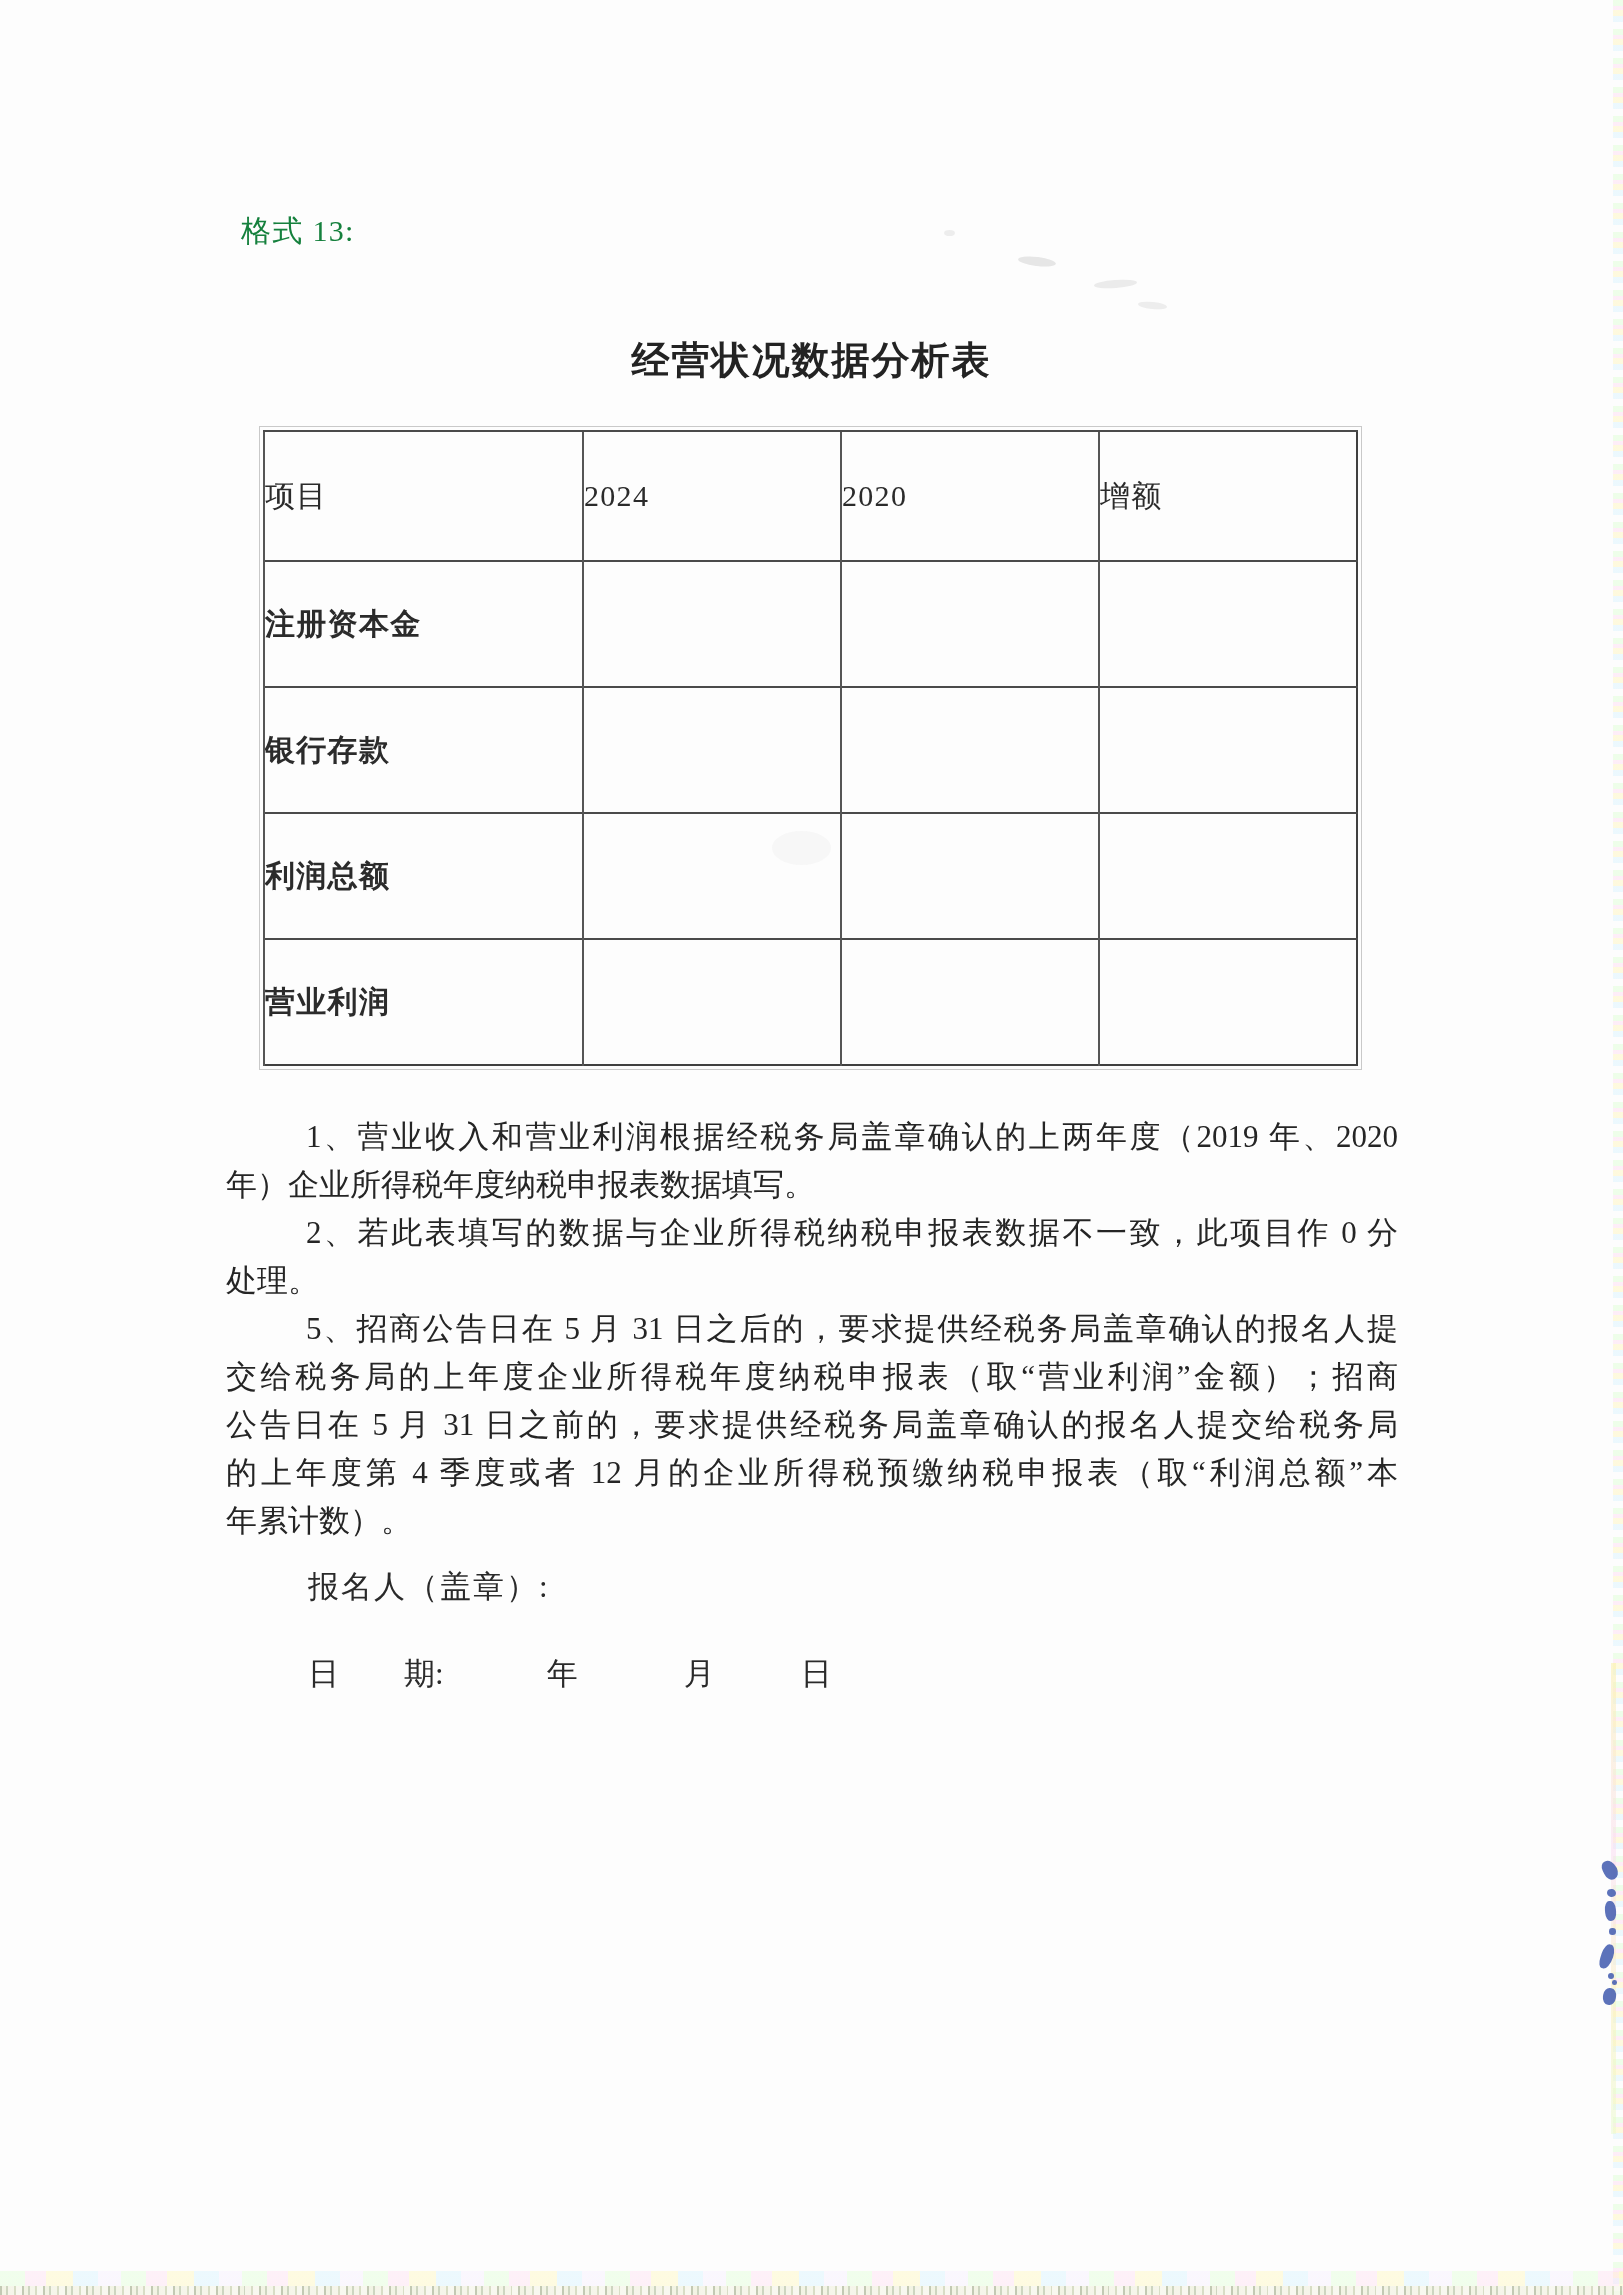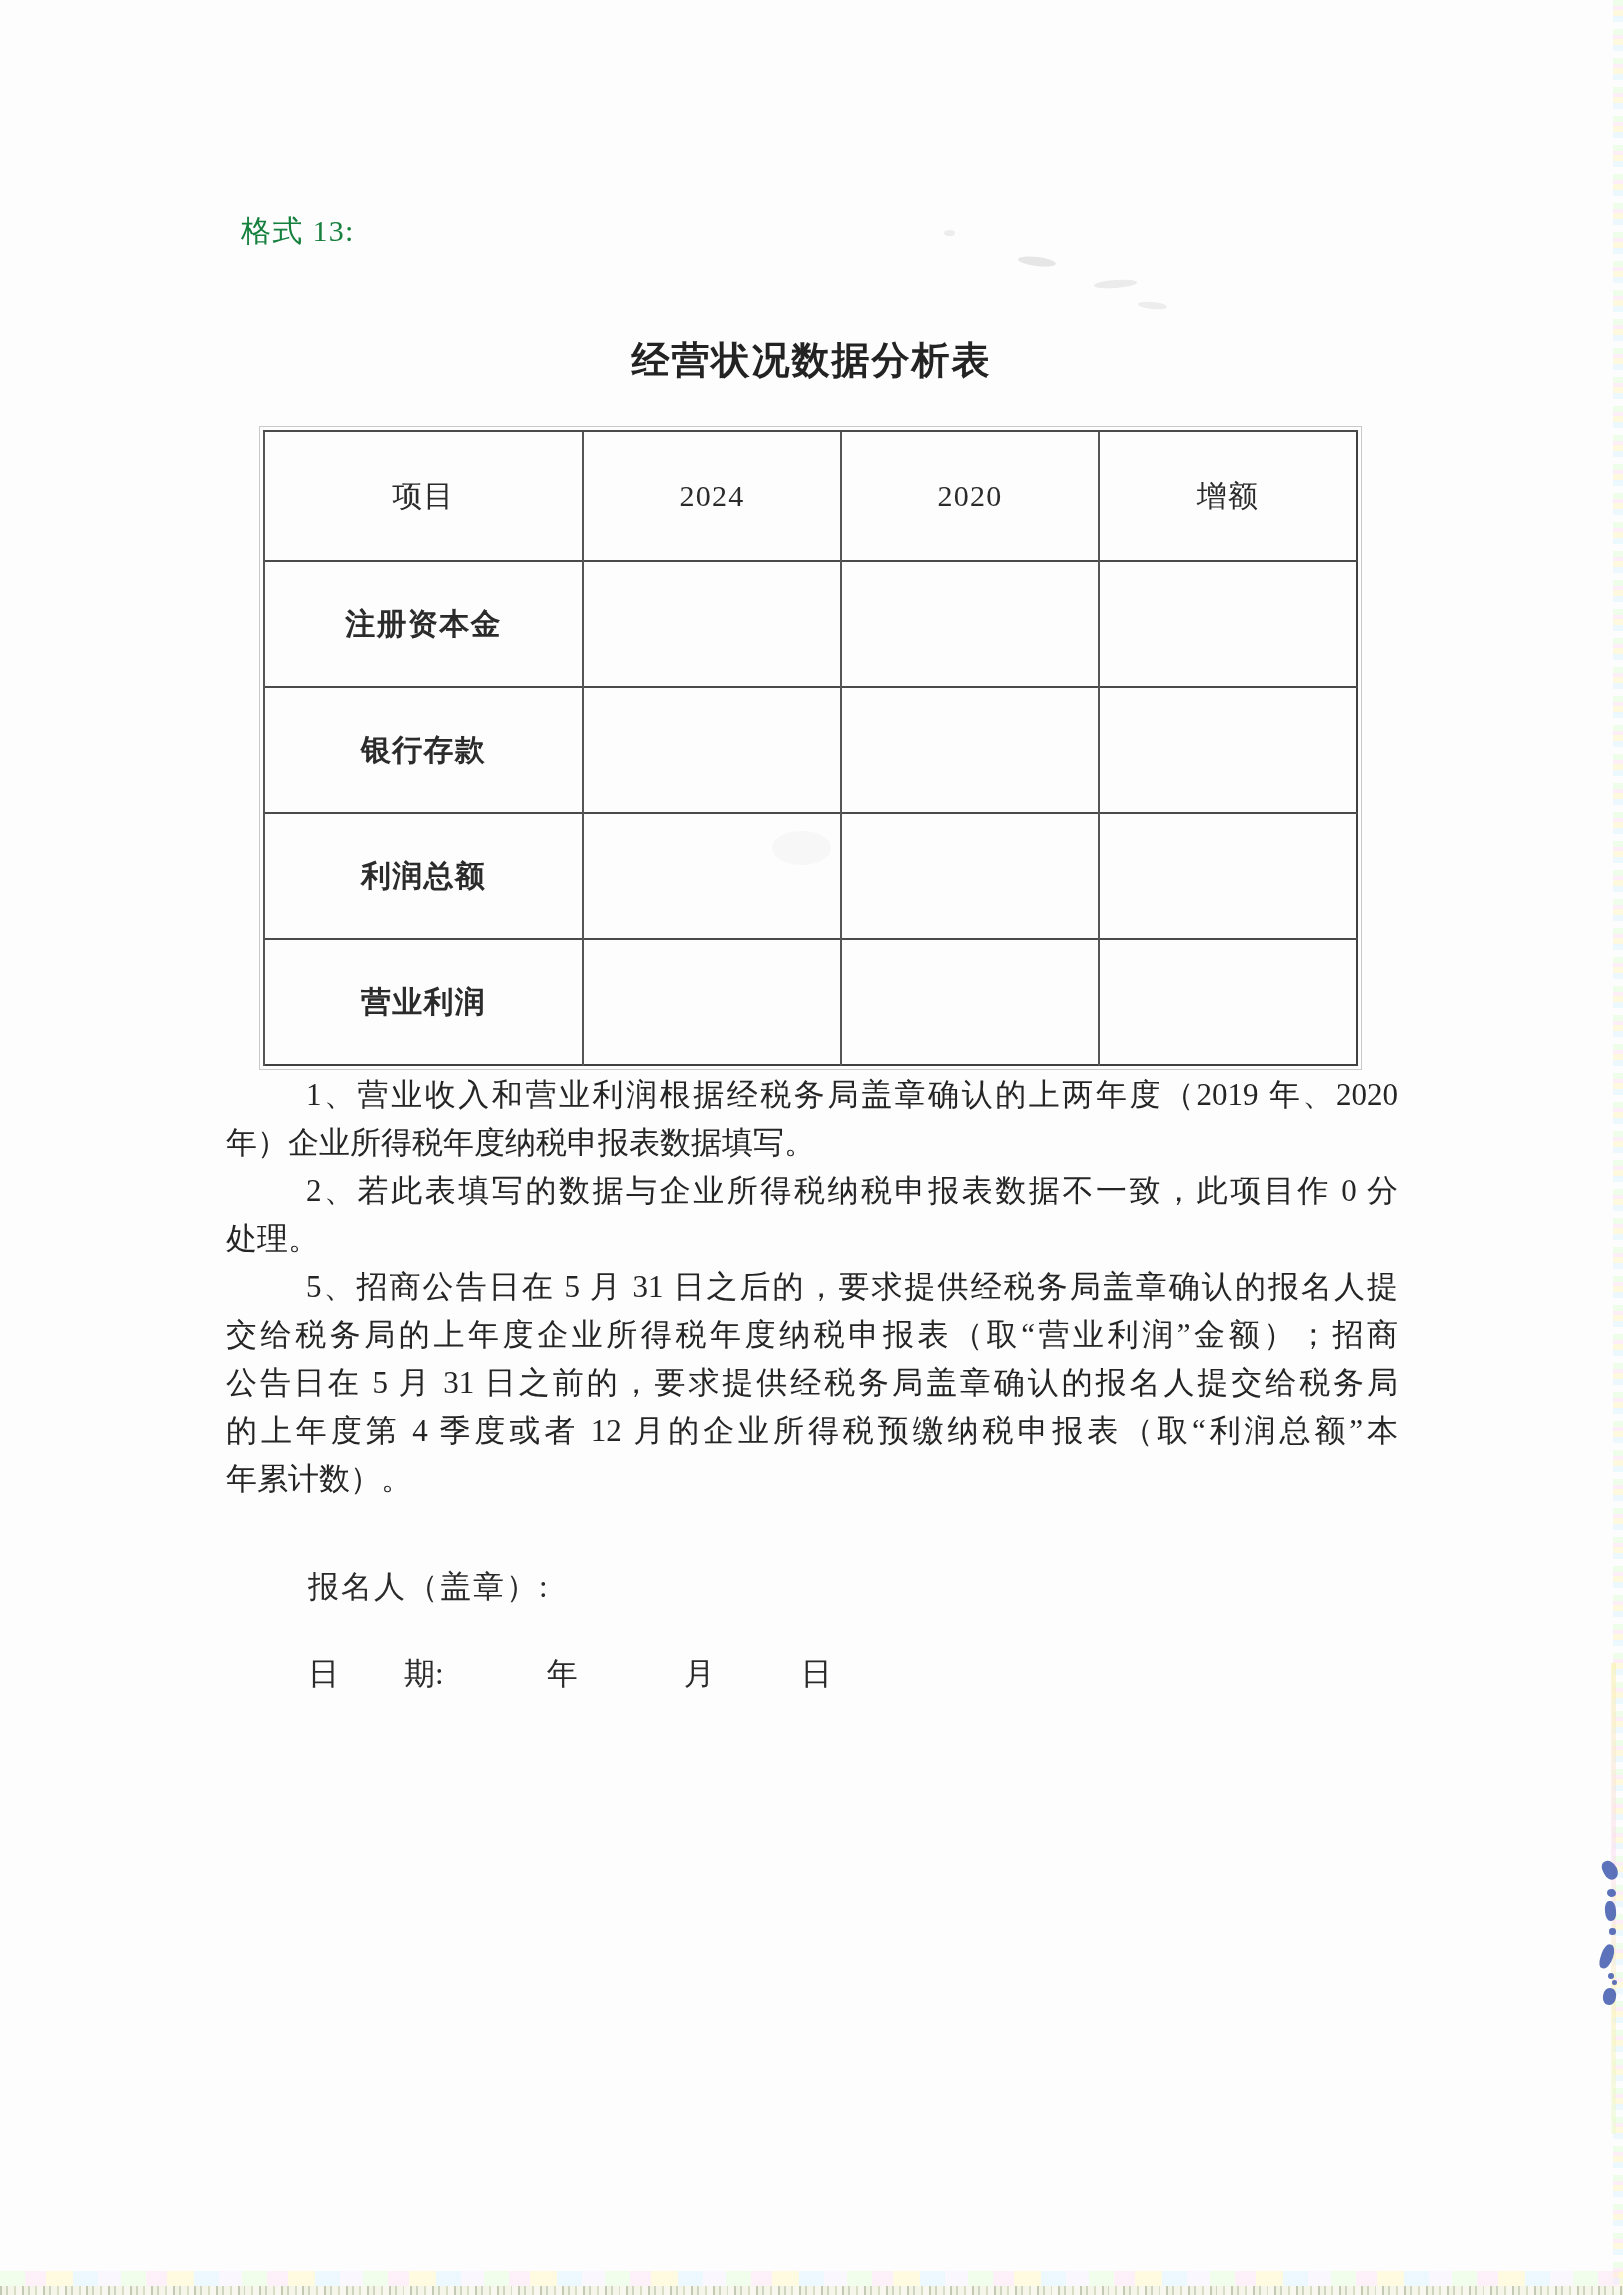--- a/index.html
+++ b/index.html
@@ -23,30 +23,30 @@
   .table-wrap{
     position:absolute;left:263px;top:430px;
     outline:0.7px solid #c9c9c9;outline-offset:3.3px;
   }
   table.form{
     border-collapse:collapse;table-layout:fixed;
     width:1085px;border:2.6px solid #404040;
   }
   table.form td{
     border-left:2px solid #555;border-top:2.6px solid #4a4a4a;
-    text-align:center;vertical-align:middle;
+    vertical-align:middle;
     font-size:30px;color:#2b2b2b;letter-spacing:1.3px;
     padding:0;overflow:hidden;
   }
   table.form tr.hdr td{height:128px;}
   table.form tr.row td{height:124px;font-weight:bold;}
   td.c0{width:317px;}td.c1{width:256px;}td.c2{width:256px;}td.c3{width:256px;margin-left:44px;}
   
   .notes{
-    position:absolute;left:226px;top:1071px;width:1172px;
+    position:absolute;left:226px;top:1113px;width:1172px;
     font-size:31px;color:#252525;
   }
   .notes .ln{
     height:48px;line-height:48px;white-space:nowrap;
     text-align:justify;text-align-last:justify;
   }
   .notes .ln.first{ text-indent:80px; }
   .notes .ln.last{ text-align-last:left; }
   
   .signer{

